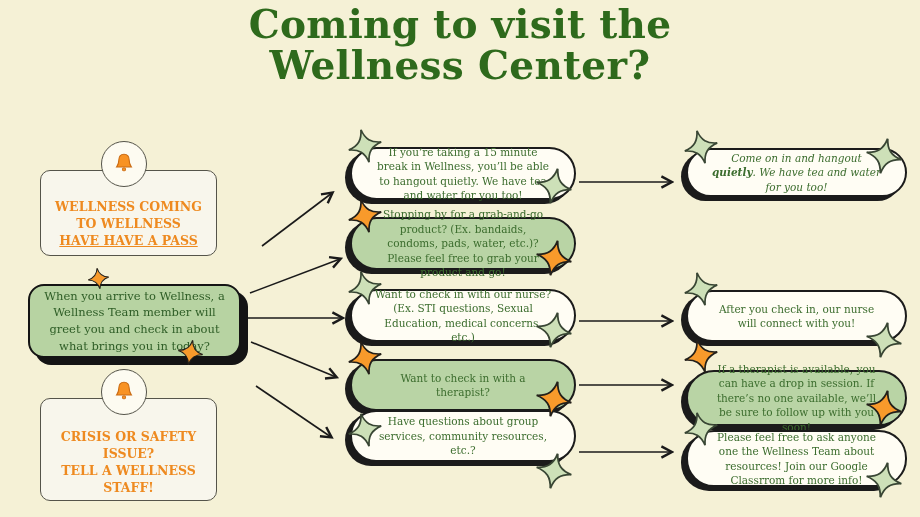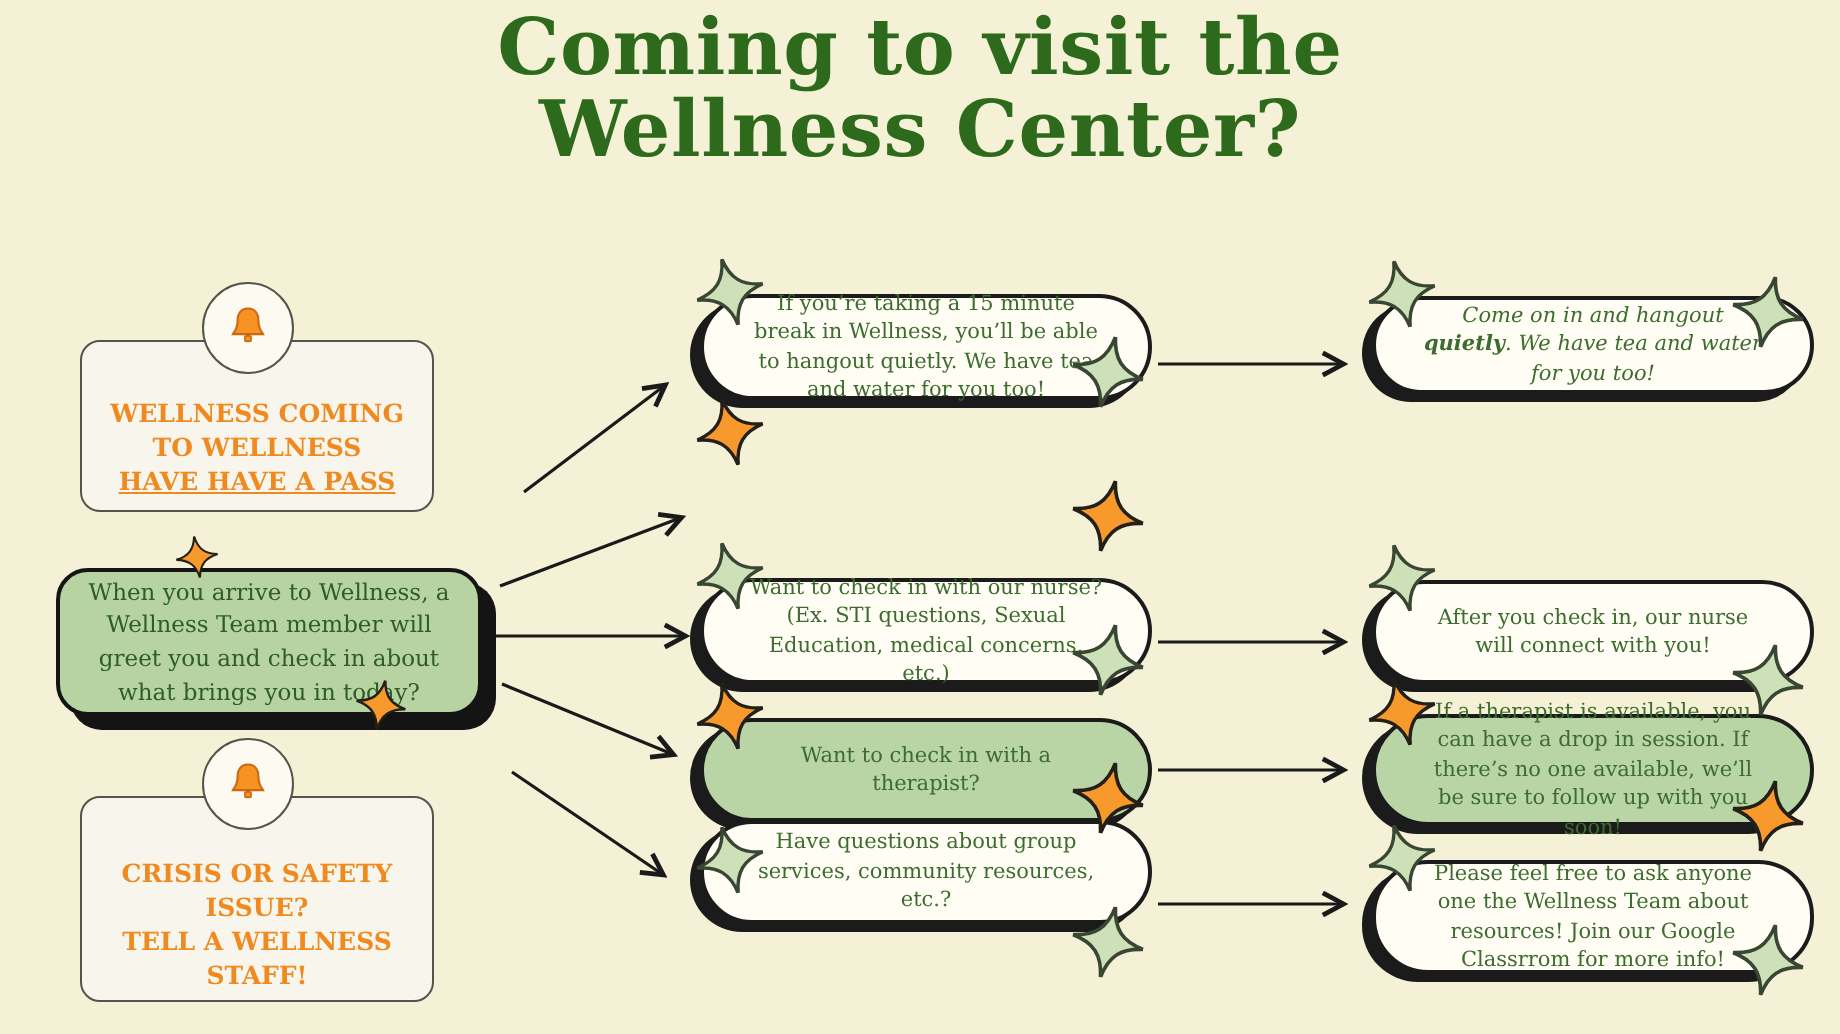--- a/index.html
+++ b/index.html
@@ -51,21 +51,21 @@
   .pill.green{background:#b9d4a5;}
   .m{left:350px;width:226px;}
   .r{left:686px;width:221px;}
   .mp1{top:147px;height:53px;}
   .mp2{top:217px;height:53px;}
   .mp3{top:289px;height:53px;}
   .mp4{top:359px;height:52px;}
   .mp5{top:410px;height:52px;}
   .rp1{top:148px;height:49px;font-style:italic;}
   .rp3{top:290px;height:52px;}
-  .rp4{top:357px;height:56px;}
+  .rp4{top:370px;height:56px;}
   .rp5{top:430px;height:57px;}
   .pill b{font-weight:bold;}
   
   .sparkle{position:absolute;pointer-events:none;}
   .sp-green path{fill:#cde0b8;stroke:#394634;stroke-width:1.2;}
   .sp-orange path{fill:#f89a2b;stroke:#23201a;stroke-width:1.2;}
   
   .arrows{position:absolute;left:0;top:0;}
 </style>
 </head>
@@ -122,20 +122,23 @@
   <div class="bell-circle b2">
     <svg width="26" height="26" viewBox="0 0 24 24">
       <path d="M12 3 C8.6 3 7.2 5.6 7.2 8.6 C7.2 12.2 5.8 13.6 5.1 14.8 L18.9 14.8 C18.2 13.6 16.8 12.2 16.8 8.6 C16.8 5.6 15.4 3 12 3 Z" fill="#f89223" stroke="#c96a12" stroke-width="1"></path>
       <rect x="10.6" y="15.6" width="2.8" height="2.6" rx="0.6" fill="#f89223" stroke="#c96a12" stroke-width="0.8"></rect>
     </svg>
   </div>
 
   <div class="pill white m mp1">
     <span>If you’re taking a 15 minute break in Wellness, you’ll be able to hangout quietly. We have tea and water for you too!</span>
   </div>
+  <div class="pill green m mp2">
+    <span>Stopping by for a grab-and-go product? (Ex. bandaids, condoms, pads, water, etc.)? Please feel free to grab your product and go!</span>
+  </div>
   <div class="pill green m mp4">
     <span>Want to check in with a therapist?</span>
   </div>
   <div class="pill white m mp3">
     <span>Want to check in with our nurse? (Ex. STI questions, Sexual Education, medical concerns, etc.)</span>
   </div>
   <div class="pill white m mp5">
     <span>Have questions about group services, community resources, etc.?</span>
   </div>
 

